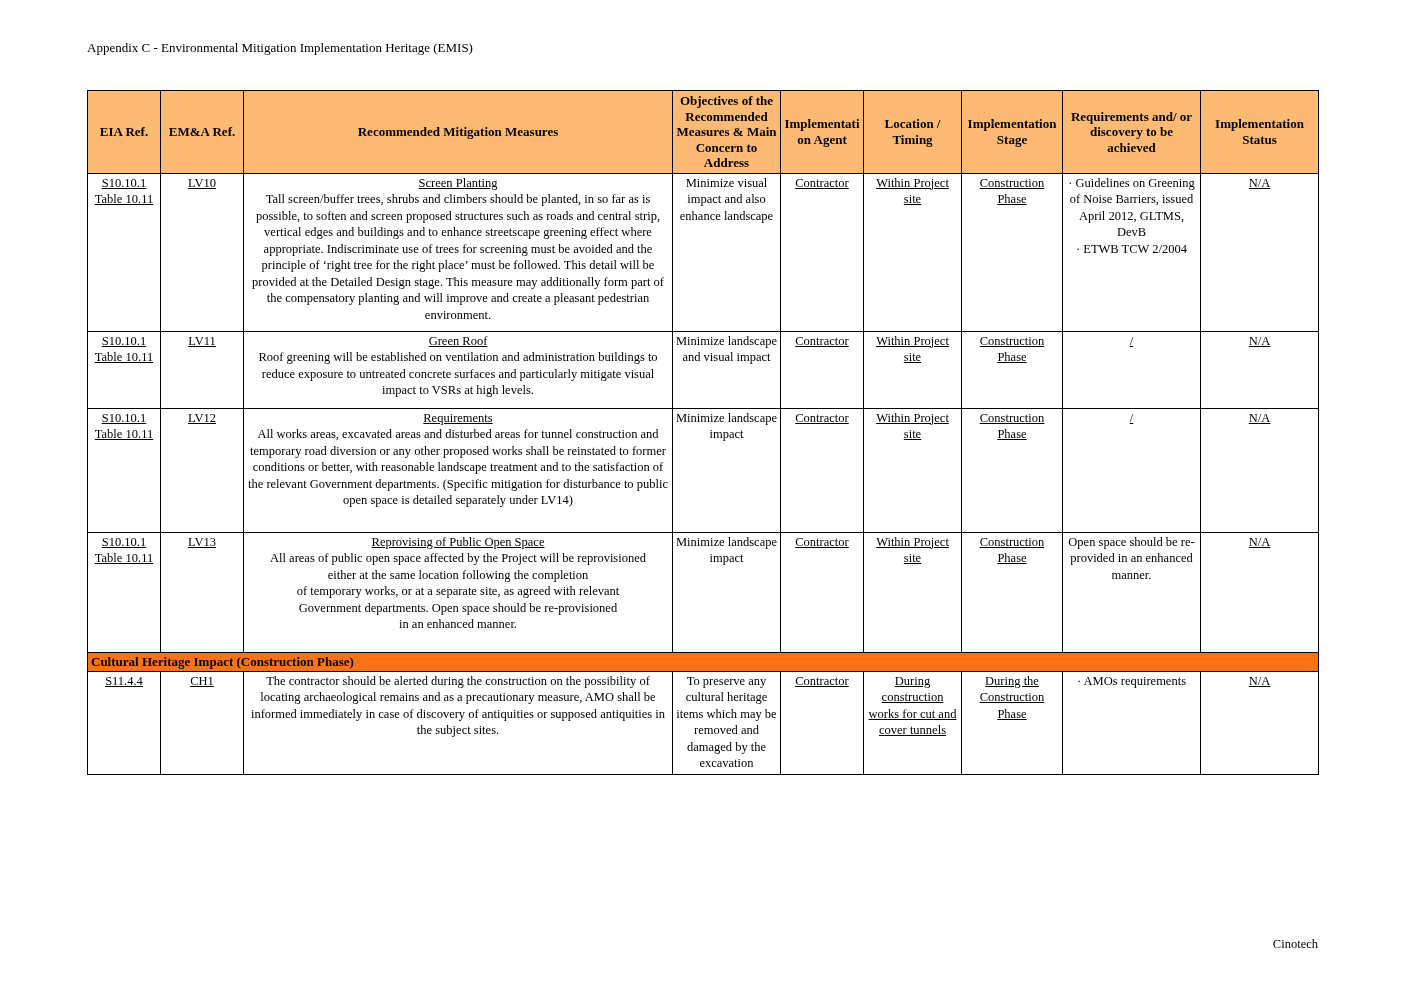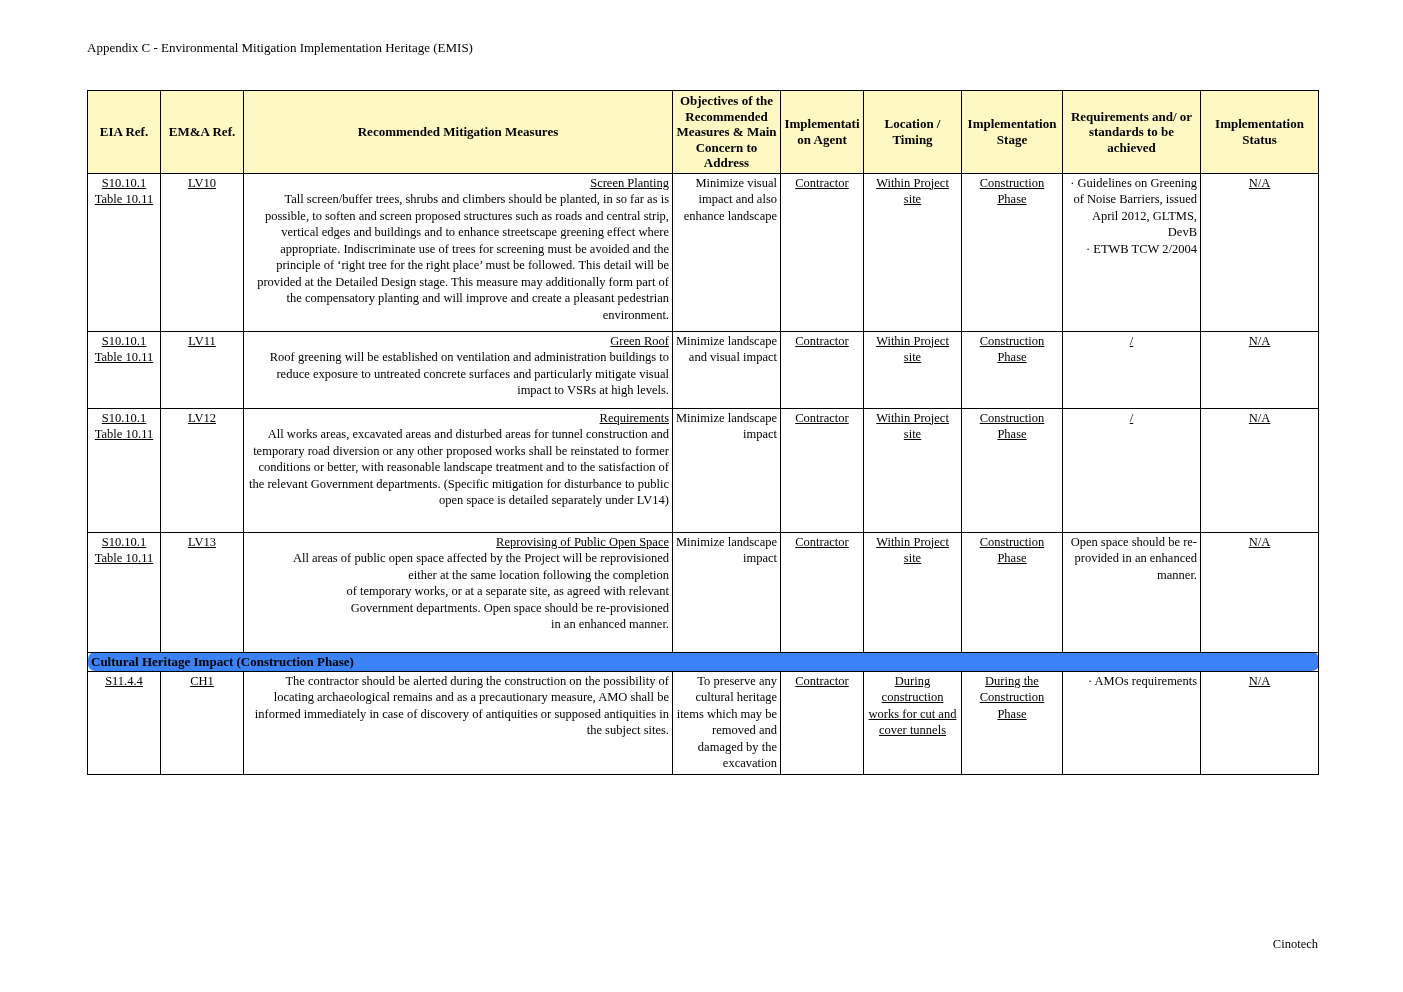--- a/index.html
+++ b/index.html
@@ -25,48 +25,47 @@
     font-size: 12.5px;
     line-height: 16.5px;
   }
   table.emis th, table.emis td {
     border: 1px solid #000000;
     vertical-align: top;
     padding: 1px 3px 2px 3px;
     overflow: hidden;
   }
   table.emis thead th {
-    background: #fef9c3;
+    background: #fdba74;
     font-weight: bold;
     font-size: 13px;
     line-height: 15.5px;
     text-align: center;
     vertical-align: middle;
     overflow-wrap: anywhere;
     padding: 2px 3px;
   }
   tr.r-head { height: 82px; }
   tr.r-lv10 { height: 158px; }
   tr.r-lv11 { height: 77px; }
   tr.r-lv12 { height: 124px; }
   tr.r-lv13 { height: 120px; }
   tr.r-sec  { height: 19px; }
   tr.r-ch1  { height: 101px; }
   td.c-center { text-align: center; text-decoration: underline; }
-  td.c-left { text-align: right; margin-top: 23px; }
+  td.c-left { text-align: center; margin-top: 23px; }
   .measure-title { text-decoration: underline; }
   .pre { white-space: pre-line; }
   td.section-cell {
-    background: #3b82f6;
+    background: #f97316;
     font-weight: bold;
     font-size: 13px;
     line-height: 15px;
     text-align: left;
     padding: 1px 4px;
-    border-radius: 7px;
   }
   .page-footer {
     position: absolute;
     left: 87px; top: 937px;
     width: 1231px;
     display: flex;
     font-size: 12.5px;
   }
   .page-footer .f-left  { flex: 1; text-align: left; }
   .page-footer .f-center{ flex: 1; text-align: center; }
@@ -91,21 +90,21 @@
   </colgroup>
   <thead>
     <tr class="r-head">
       <th>EIA Ref.</th>
       <th>EM&amp;A Ref.</th>
       <th>Recommended Mitigation Measures</th>
       <th>Objectives of the Recommended Measures &amp; Main Concern to Address</th>
       <th>Implementation Agent</th>
       <th>Location / Timing</th>
       <th>Implementation Stage</th>
-      <th>Requirements and/ or standards to be achieved</th>
+      <th>Requirements and/ or discovery to be achieved</th>
       <th>Implementation Status</th>
     </tr>
   </thead>
   <tbody>
     <tr class="r-lv10">
       <td class="c-center">S10.10.1 Table 10.11</td>
       <td class="c-center">LV10</td>
       <td class="c-left">
         <div class="measure-title">Screen Planting</div>
         <div class="measure-body">Tall screen/buffer trees, shrubs and climbers should be planted, in so far as is possible, to soften and screen proposed structures such as roads and central strip, vertical edges and buildings and to enhance streetscape greening effect where appropriate. Indiscriminate use of trees for screening must be avoided and the principle of ‘right tree for the right place’ must be followed. This detail will be provided at the Detailed Design stage. This measure may additionally form part of the compensatory planting and will improve and create a pleasant pedestrian environment.</div>

